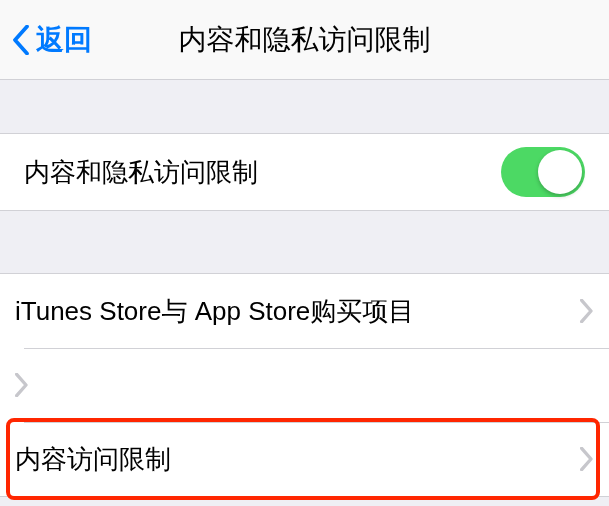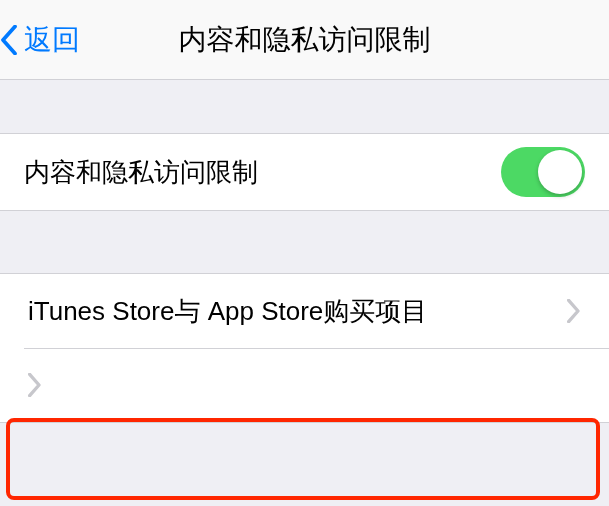--- a/index.html
+++ b/index.html
@@ -19,23 +19,25 @@
       height: 80px;
       background: #f9f9f9;
       display: flex;
       align-items: center;
       position: relative;
       border-bottom: 1px solid #d1d1d6;
     }
     .back-button {
       display: flex;
       align-items: center;
+      padding-left: 12px;
       color: #007aff;
       font-size: 28px;
       cursor: pointer;
+      font-weight: bold;
     }
     .back-chevron {
       width: 18px;
       height: 30px;
       margin-right: 6px;
     }
     .nav-title {
       position: absolute;
       left: 50%;
       transform: translateX(-50%);
@@ -92,21 +94,21 @@
     .group {
       background: #fff;
       border-top: 1px solid #d1d1d6;
       border-bottom: 1px solid #d1d1d6;
     }
     .group .row {
       display: flex;
       align-items: center;
       justify-content: space-between;
       height: 74px;
-      padding: 0 28px;
+      padding: 0 15px;
       position: relative;
     }
     .group .row + .row::before {
       content: "";
       position: absolute;
       top: 0;
       left: 24px;
       right: 0;
       height: 1px;
       background: #d1d1d6;
@@ -151,15 +153,21 @@
     <span class="cell-label">iTunes Store与 App Store购买项目</span>
     <svg class="disclosure" viewBox="0 0 10 18">
       <polyline points="1,1 8,9 1,17" fill="none" stroke="#c7c7cc" stroke-width="2.5" stroke-linecap="round" stroke-linejoin="round"></polyline>
     </svg>
   </div>
   <div class="row">
     <svg class="disclosure" viewBox="0 0 10 18">
       <polyline points="1,1 8,9 1,17" fill="none" stroke="#c7c7cc" stroke-width="2.5" stroke-linecap="round" stroke-linejoin="round"></polyline>
     </svg>
   </div>
+  <div class="row">
+    <span class="cell-label">内容访问限制</span>
+    <svg class="disclosure" viewBox="0 0 10 18">
+      <polyline points="1,1 8,9 1,17" fill="none" stroke="#c7c7cc" stroke-width="2.5" stroke-linecap="round" stroke-linejoin="round"></polyline>
+    </svg>
+  </div>
 </div>
 
 <div class="highlight-box"></div>
 
 </body></html>

